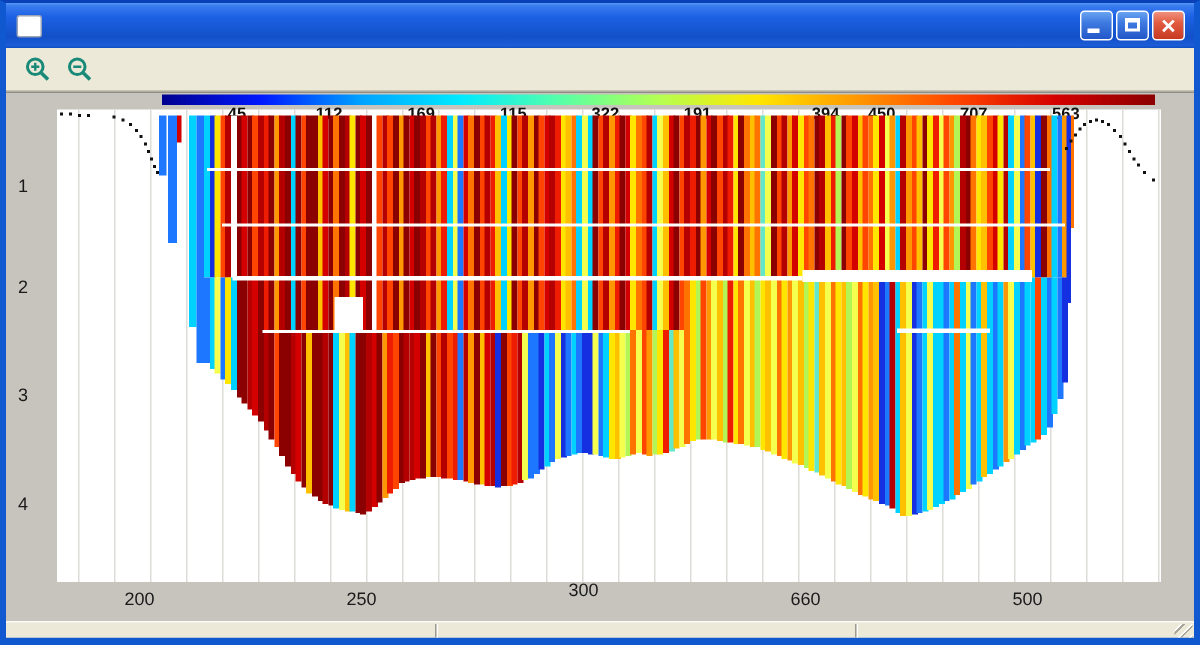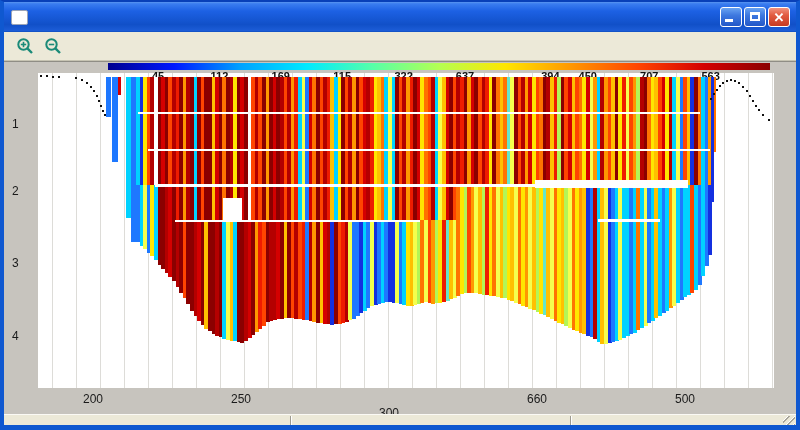--- a/index.html
+++ b/index.html
@@ -106,21 +106,21 @@
       <div class="gridline" style="left: 696px; top: 11px; width: 1px; height: 315px; background: rgb(221, 220, 216);"></div>
       <div class="gridline" style="left: 720px; top: 11px; width: 1px; height: 315px; background: rgb(221, 220, 216);"></div>
       <div class="gridline" style="left: 744px; top: 11px; width: 1px; height: 315px; background: rgb(221, 220, 216);"></div>
       <div class="gridline" style="left: 768px; top: 11px; width: 1px; height: 315px; background: rgb(221, 220, 216);"></div>
       <div class="cbar" style="left: 104px; top: 1px; width: 662px; height: 7px; background: linear-gradient(90deg, rgb(0, 0, 143) 0%, rgb(0, 24, 255) 10%, rgb(0, 162, 255) 20%, rgb(0, 234, 255) 30%, rgb(86, 255, 168) 40%, rgb(180, 255, 82) 50%, rgb(255, 230, 0) 60%, rgb(255, 151, 0) 70%, rgb(255, 69, 0) 80%, rgb(212, 0, 0) 90%, rgb(139, 0, 0) 100%);"></div>
       <div class="cbar-label" style="left: 154px; top: 8px;">45</div>
       <div class="cbar-label" style="left: 215.4px; top: 8px;">112</div>
       <div class="cbar-label" style="left: 276.8px; top: 8px;">169</div>
       <div class="cbar-label" style="left: 338.2px; top: 8px;">115</div>
       <div class="cbar-label" style="left: 399.6px; top: 8px;">322</div>
-      <div class="cbar-label" style="left: 461px; top: 8px;">637</div>
+      <div class="cbar-label" style="left: 461px; top: 8px;">191</div>
       <div class="cbar-label" style="left: 522.4px; top: 8px; margin-left: 24px;">394</div>
       <div class="cbar-label" style="left: 583.8px; top: 8px;">450</div>
       <div class="cbar-label" style="left: 645.2px; top: 8px;">707</div>
       <div class="cbar-label" style="left: 706.6px; top: 8px;">563</div>
       <div class="bar" style="left: 132px; top: 15px; width: 4px; height: 108px; background: rgb(0, 210, 255);"></div>
       <div class="bar" style="left: 132px; top: 123px; width: 4px; height: 57px; background: rgb(30, 120, 255);"></div>
       <div class="bar" style="left: 135.6px; top: 15px; width: 4px; height: 108px; background: rgb(20, 48, 224);"></div>
       <div class="bar" style="left: 135.6px; top: 123px; width: 4px; height: 60.6px; background: rgb(0, 210, 255);"></div>
       <div class="bar" style="left: 139.2px; top: 15px; width: 4px; height: 108px; background: rgb(255, 230, 0);"></div>
       <div class="bar" style="left: 139.2px; top: 123px; width: 4px; height: 64.2px; background: rgb(245, 255, 77);"></div>
@@ -478,21 +478,21 @@
       <div class="dot" style="left: 738px; top: 24px;"></div>
       <div class="dot" style="left: 742px; top: 28px;"></div>
       <div class="dot" style="left: 745px; top: 33px;"></div>
       <div class="dot" style="left: 748px; top: 38px;"></div>
       <div class="dot" style="left: 751px; top: 43px;"></div>
       <div class="dot" style="left: 754px; top: 47px;"></div>
       <div class="dot" style="left: 758px; top: 52px;"></div>
       <div class="dot" style="left: 764px; top: 57px;"></div>
       <div class="xlabel" style="left: 89px; top: 330px;">200</div>
       <div class="xlabel" style="left: 237px; top: 330px;">250</div>
-      <div class="xlabel" style="left: 385px; top: 344px;">300</div>
+      <div class="xlabel" style="left: 385px; top: 324px;">300</div>
       <div class="xlabel" style="left: 533px; top: 330px;">660</div>
       <div class="xlabel" style="left: 681px; top: 330px;">500</div>
       <div class="ylabel" style="left: 8px; top: 55px;">1</div>
       <div class="ylabel" style="left: 8px; top: 122px;">2</div>
       <div class="ylabel" style="left: 8px; top: 194px;">3</div>
       <div class="ylabel" style="left: 8px; top: 267px;">4</div>
     </div>
 
   <div class="statusbar">
     <div class="divider" style="left:286px"></div>

